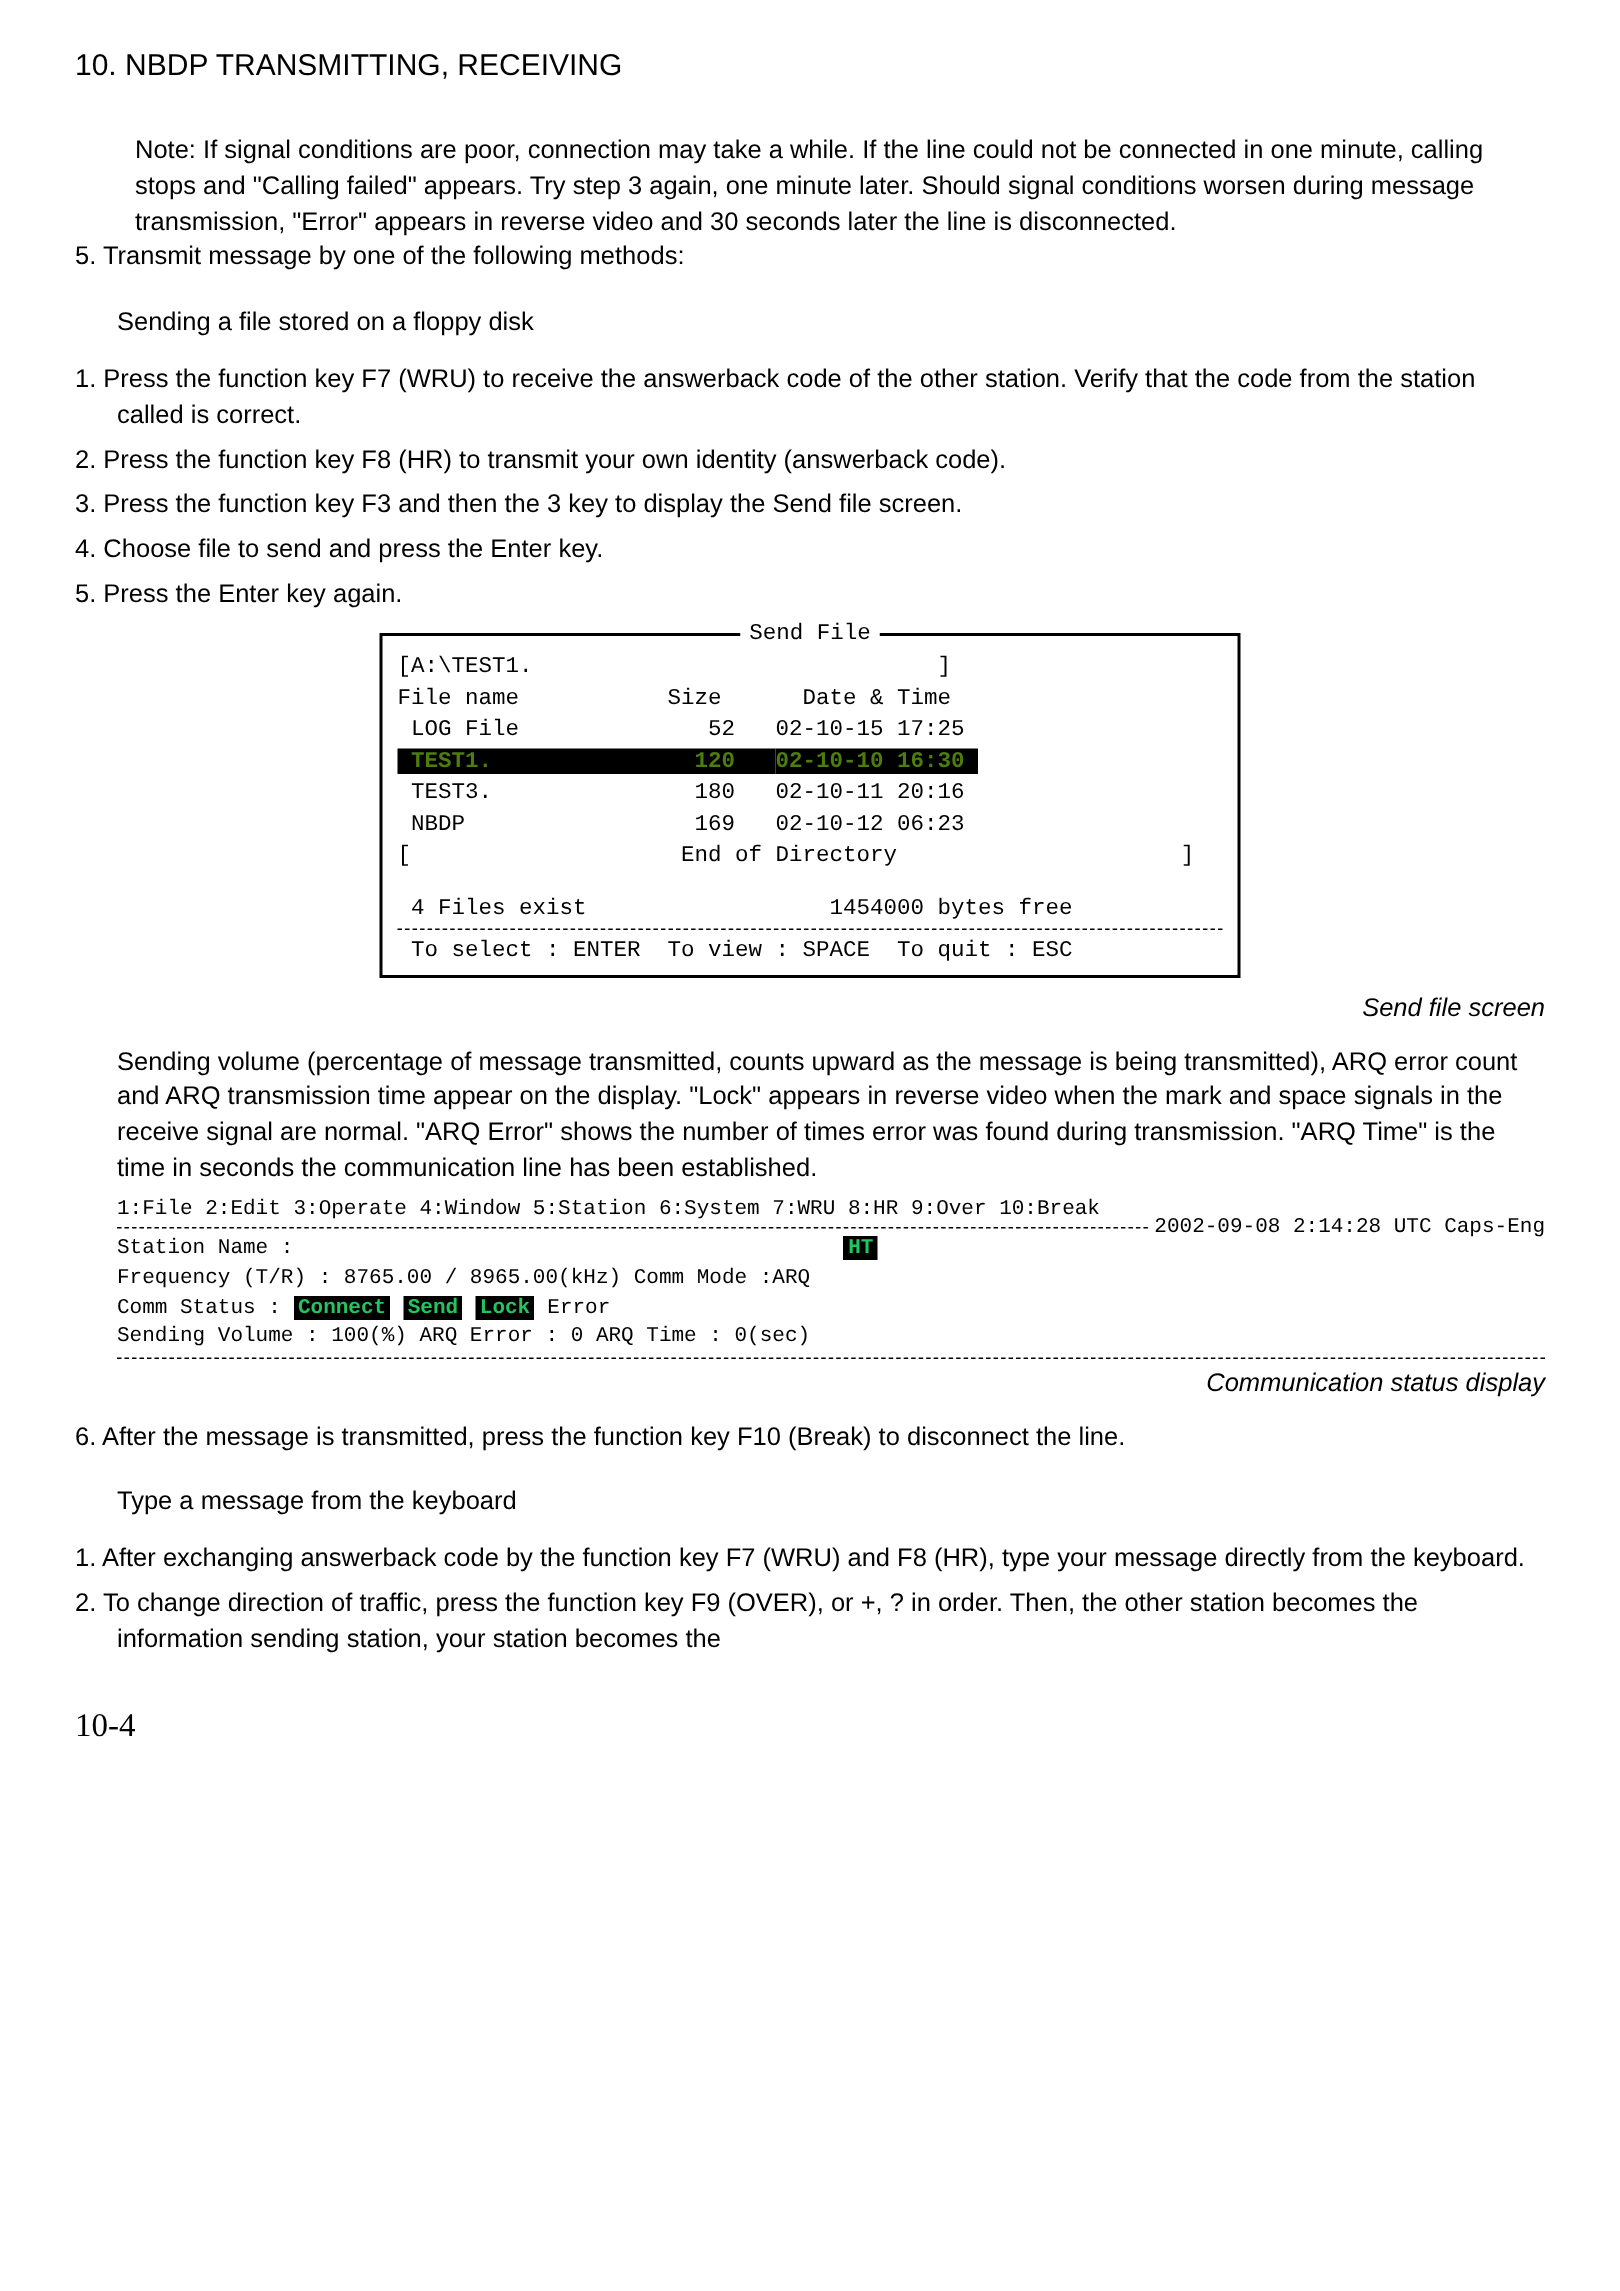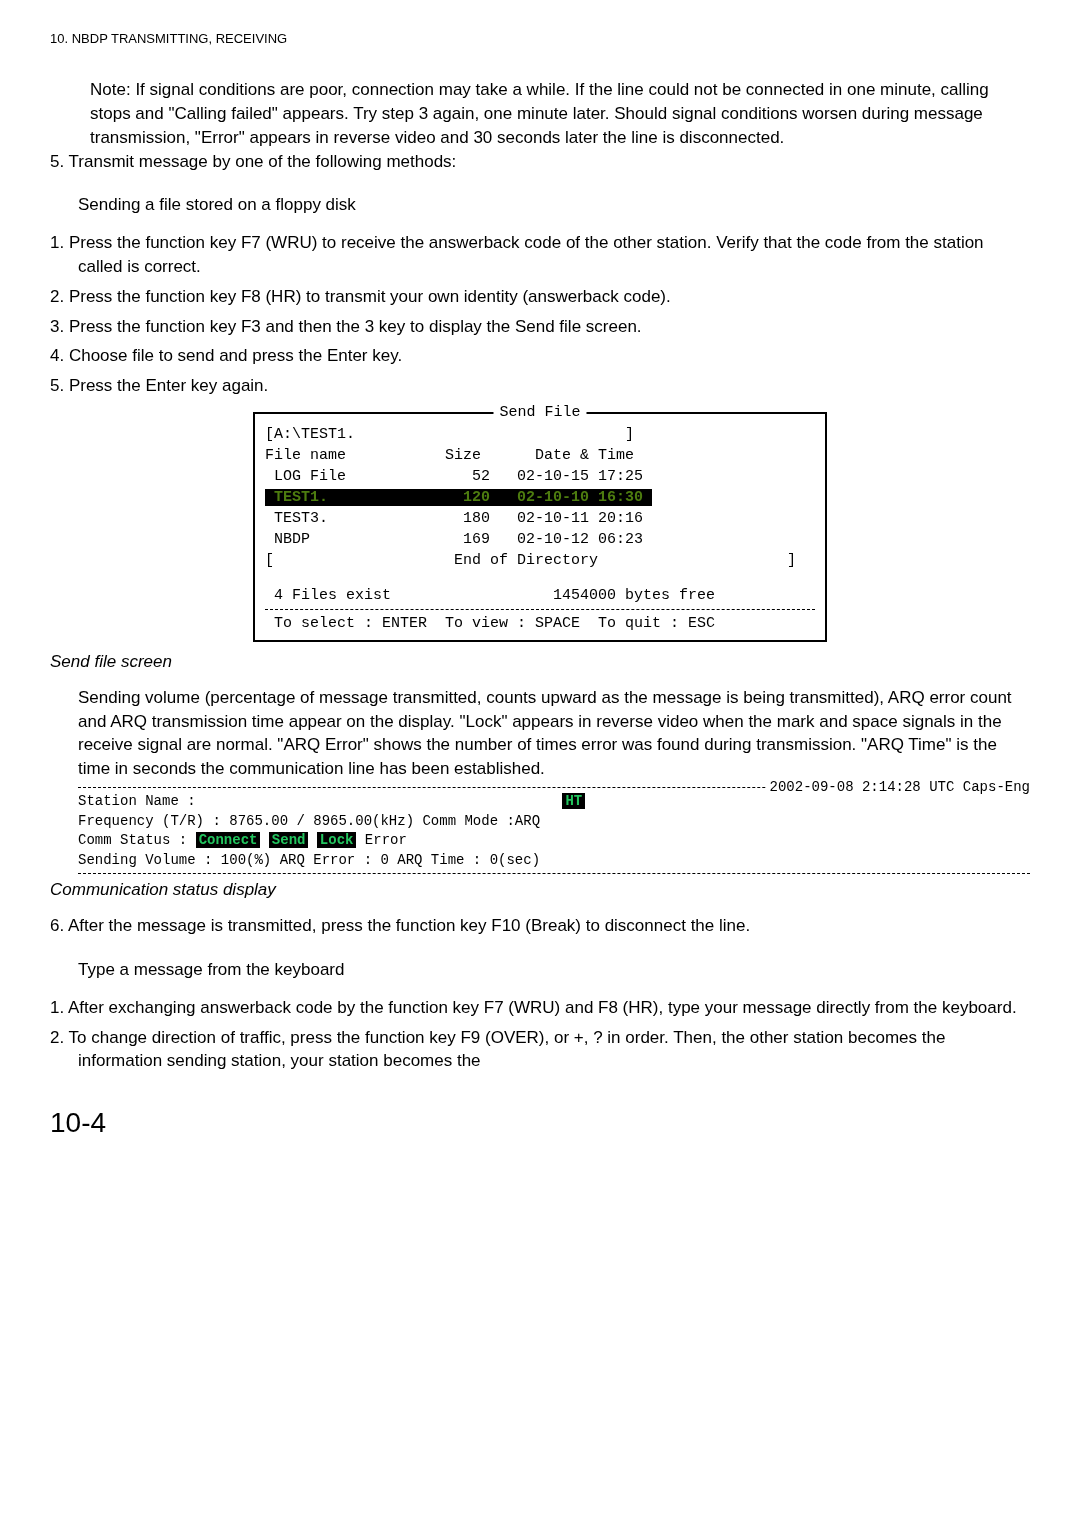--- a/index.html
+++ b/index.html
@@ -5,21 +5,21 @@
     body {
       font-family: Arial, Helvetica, sans-serif;
       font-size: 17px;
       line-height: 1.4;
       max-width: 1000px;
       margin: 0 auto;
       padding: 30px 50px;
       color: #000;
     }
     .header-title {
-      font-size: 13px;
+      font-size: 20px;
       margin-bottom: 30px;
     }
     .note-block {
       padding-left: 40px;
     }
     .ol-item {
       padding-left: 28px;
       text-indent: -28px;
       margin-bottom: 6px;
     }
@@ -58,21 +58,21 @@
       background: #000;
       color: #4d7c0f;
       font-weight: bold;
     }
     .sf-path {
       white-space: pre;
       font-family: "Courier New", Courier, monospace;
       margin-top: 8px;
     }
     .caption {
-      text-align: left;
+      text-align: right;
       font-style: italic;
       margin-top: 4px;
       margin-bottom: 12px;
     }
     .para {
       padding-left: 28px;
       margin-bottom: 6px;
     }
     .comm-box {
       font-family: "Courier New", Courier, monospace;
@@ -86,22 +86,23 @@
       color: #22c55e;
       font-weight: bold;
       padding: 0 3px;
     }
     .dashed-sep {
       border: none;
       border-top: 1px dashed #000;
       margin: 3px 0;
     }
     .page-num {
-      font-size: 28px;
+      font-size: 22px;
       margin-top: 30px;
+      font-family: Liberation Serif, serif;
     }
   </style>
 </head>
 <body>
 
 <div class="header-title">10. NBDP TRANSMITTING, RECEIVING</div>
 
 <div class="note-block">
   <span>Note:</span>
   <span>If signal conditions are poor, connection may take a while. If the line could not be connected in one minute, calling stops and "Calling failed" appears. Try step 3 again, one minute later. Should signal conditions worsen during message transmission, "Error" appears in reverse video and 30 seconds later the line is disconnected.</span>
@@ -134,20 +135,21 @@
   <div class="sf-row"> 4 Files exist                  1454000 bytes free</div>
   <hr class="dashed-sep">
   <div class="sf-row"> To select : ENTER  To view : SPACE  To quit : ESC</div>
 </div>
 
 <div class="caption">Send file screen</div>
 
 <div class="para">Sending volume (percentage of message transmitted, counts upward as the message is being transmitted), ARQ error count and ARQ transmission time appear on the display. "Lock" appears in reverse video when the mark and space signals in the receive signal are normal. "ARQ Error" shows the number of times error was found during transmission. "ARQ Time" is the time in seconds the communication line has been established.</div>
 
 <div class="comm-box">
+  <div>1:File 2:Edit 3:Operate 4:Window 5:Station 6:System 7:WRU 8:HR 9:Over 10:Break</div>
   <div style="border-top:1px dashed #000; margin-top:2px; position:relative;">
      <span style="position:absolute; right:0; top:-10px; background:#fff; padding-left:4px;margin-left:20px;">2002-09-08 2:14:28 UTC       Caps-Eng</span>
   </div>
   <div style="margin-top:4px;">
     <span> Station Name    :</span>
     <span style="display:inline-block; width:350px;"></span>
     <span class="reverse">HT</span>
   </div>
   <div> Frequency (T/R) :   8765.00 / 8965.00(kHz)  Comm Mode :ARQ</div>
   <div>

